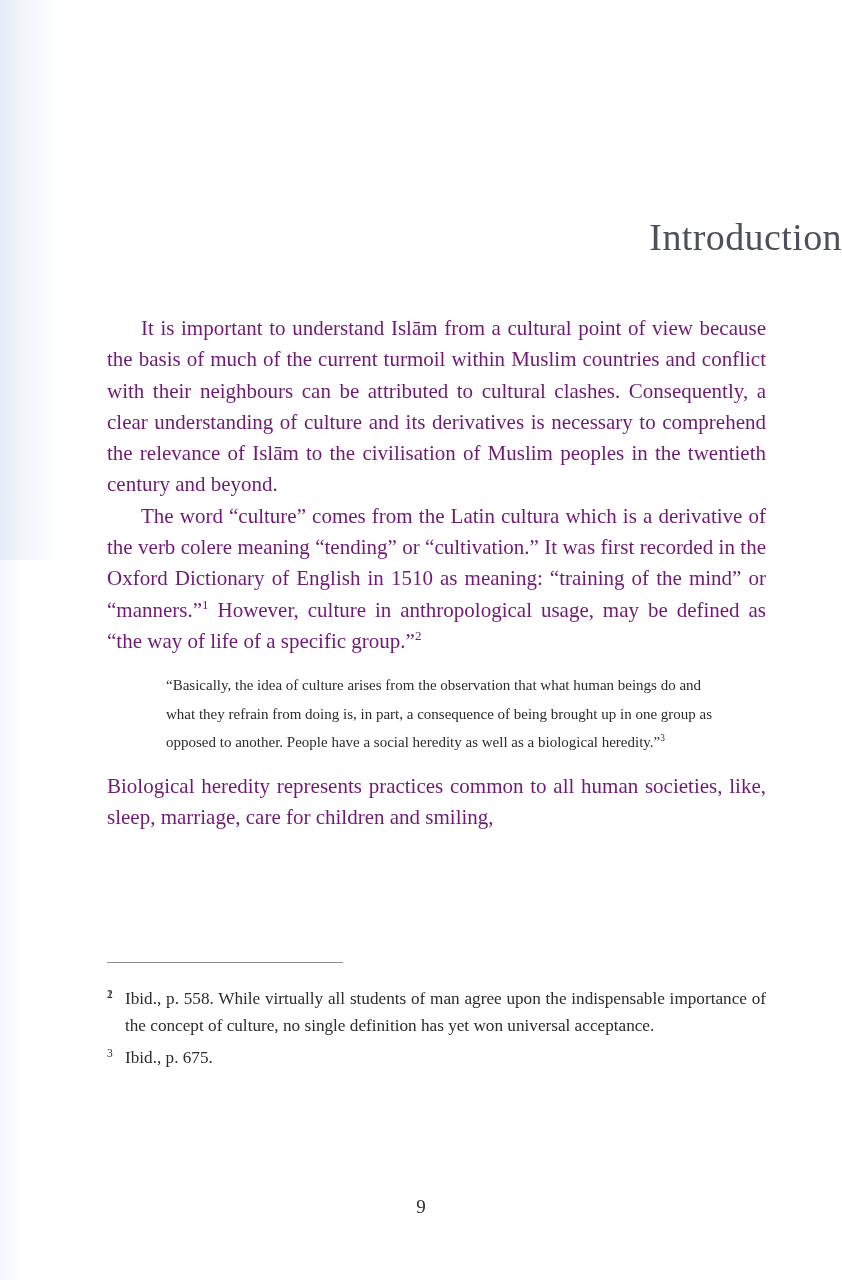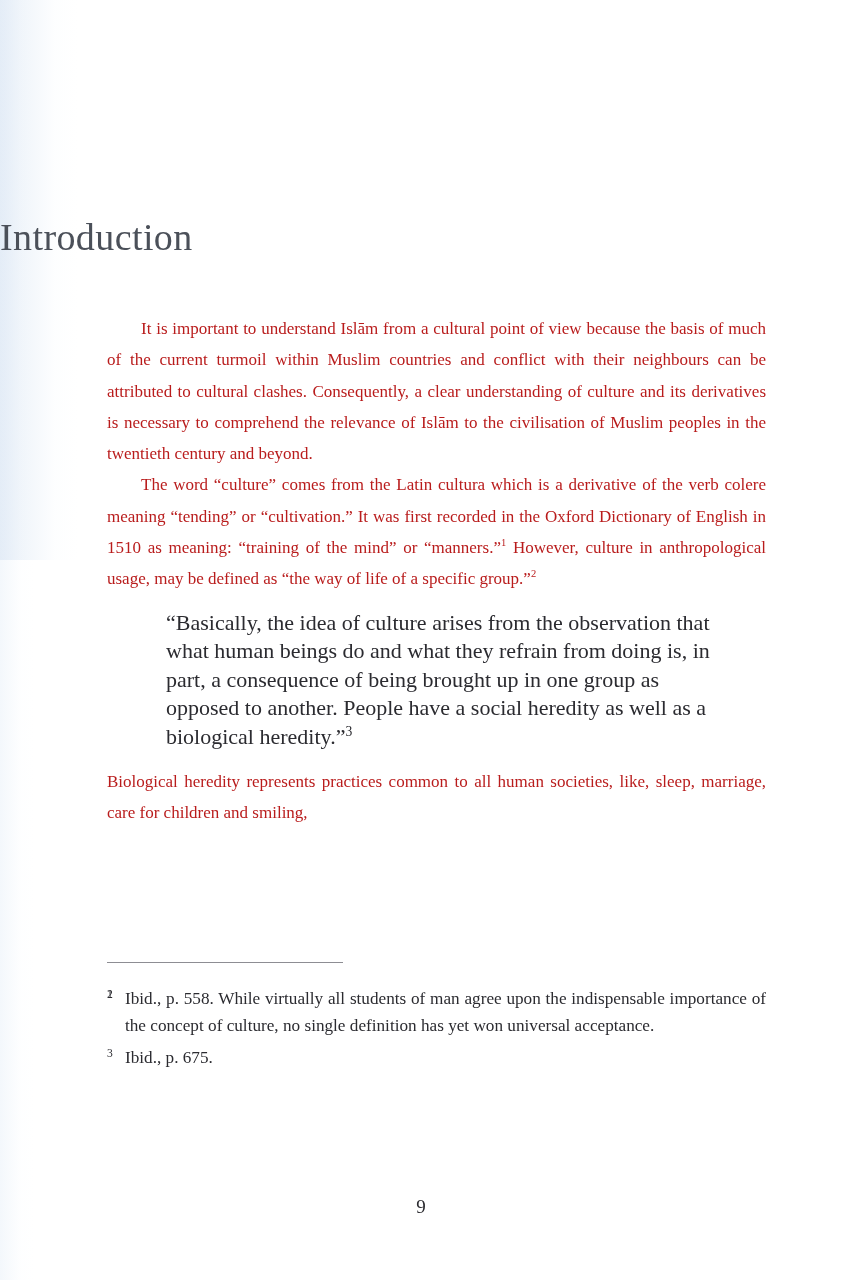--- a/index.html
+++ b/index.html
@@ -49,59 +49,59 @@
     position: absolute;
     inset: 0;
     z-index: 1;
   }
 
   .page-title {
     position: absolute;
     top: 192px;
     left: 0;
     width: 842px;
-    text-align: left;
+    text-align: right;
     font-size: 38px;
     line-height: 1.1;
     color: #4b5059;
     letter-spacing: 0.4px;
     font-weight: 400;
   }
 
   .body-block {
     position: absolute;
     left: 107px;
     top: 313px;
     width: 659px;
   }
 
   p.body-par {
     margin: 0;
     text-align: justify;
     text-justify: inter-word;
-    font-size: 17px;
+    font-size: 21px;
     line-height: 31.3px;
     text-indent: 34px;
-    color: #b91c1c;
+    color: #701a75;
   }
   p.body-par.no-indent {
     text-indent: 0;
   }
   p.body-par + p.body-par {
     margin-top: 0;
   }
 
   blockquote.block-quote {
     margin: 11px;
     padding: 0;
     margin-left: 59px;
     margin-top: 14px;
     margin-bottom: 14px;
     width: 551px;
-    font-size: 22px;
+    font-size: 15px;
     line-height: 28.6px;
     text-align: left;
     text-indent: 0;
     color: #2b2b30;
   }
 
   .it { }
   sup.fn {
     font-size: 0.62em;
     vertical-align: super;

